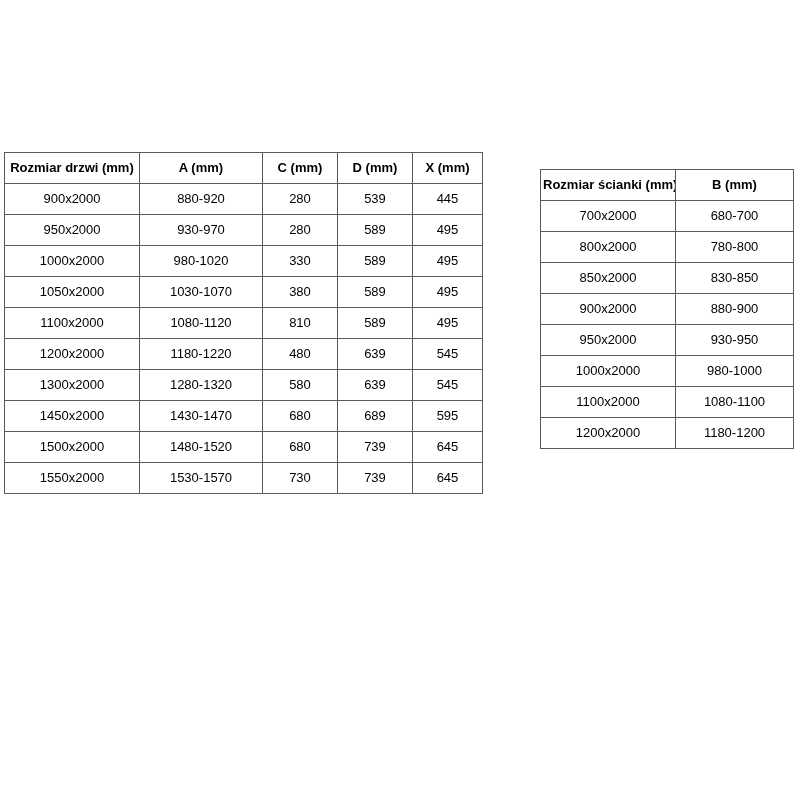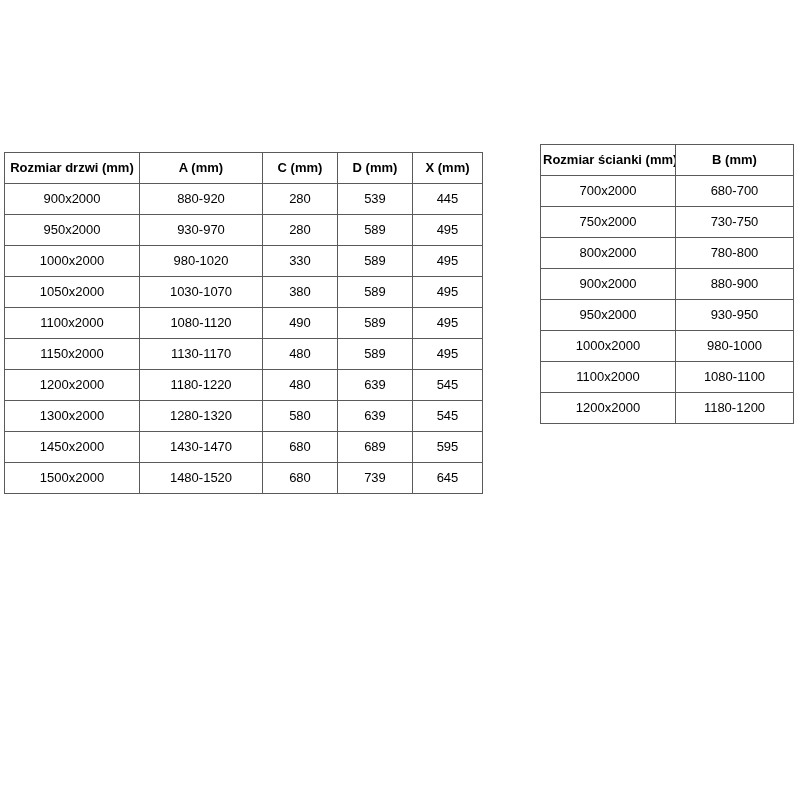--- a/index.html
+++ b/index.html
@@ -38,21 +38,21 @@
   table.spec th {
     font-weight: bold;
   }
   #doors-table {
     left: 4px;
     top: 152px;
     width: 478px;
   }
   #walls-table {
     left: 540px;
-    top: 144px;
+    top: 169px;
     width: 253px;
   }
 </style>
 </head>
 <body>
 
 <div class="canvas">
   <table class="spec" id="doors-table">
       <colgroup>
         <col style="width: 135px;">
@@ -95,28 +95,21 @@
         <tr>
           <td>1050x2000</td>
           <td>1030-1070</td>
           <td>380</td>
           <td>589</td>
           <td>495</td>
         </tr>
         <tr>
           <td>1100x2000</td>
           <td>1080-1120</td>
-          <td>490</td>
-          <td>589</td>
-          <td>495</td>
-        </tr>
-        <tr>
-          <td>1150x2000</td>
-          <td>1130-1170</td>
-          <td>480</td>
+          <td>810</td>
           <td>589</td>
           <td>495</td>
         </tr>
         <tr>
           <td>1200x2000</td>
           <td>1180-1220</td>
           <td>480</td>
           <td>639</td>
           <td>545</td>
         </tr>
@@ -134,45 +127,52 @@
           <td>689</td>
           <td>595</td>
         </tr>
         <tr>
           <td>1500x2000</td>
           <td>1480-1520</td>
           <td>680</td>
           <td>739</td>
           <td>645</td>
         </tr>
+        <tr>
+          <td>1550x2000</td>
+          <td>1530-1570</td>
+          <td>730</td>
+          <td>739</td>
+          <td>645</td>
+        </tr>
       </tbody>
     </table>
   <table class="spec" id="walls-table">
       <colgroup>
         <col style="width: 135px;">
         <col style="width: 118px;">
       </colgroup>
       <thead>
         <tr>
           <th>Rozmiar ścianki (mm)</th>
           <th>B (mm)</th>
         </tr>
       </thead>
       <tbody>
         <tr>
           <td>700x2000</td>
           <td>680-700</td>
         </tr>
         <tr>
-          <td>750x2000</td>
-          <td>730-750</td>
+          <td>800x2000</td>
+          <td>780-800</td>
         </tr>
         <tr>
-          <td>800x2000</td>
-          <td>780-800</td>
+          <td>850x2000</td>
+          <td>830-850</td>
         </tr>
         <tr>
           <td>900x2000</td>
           <td>880-900</td>
         </tr>
         <tr>
           <td>950x2000</td>
           <td>930-950</td>
         </tr>
         <tr>

